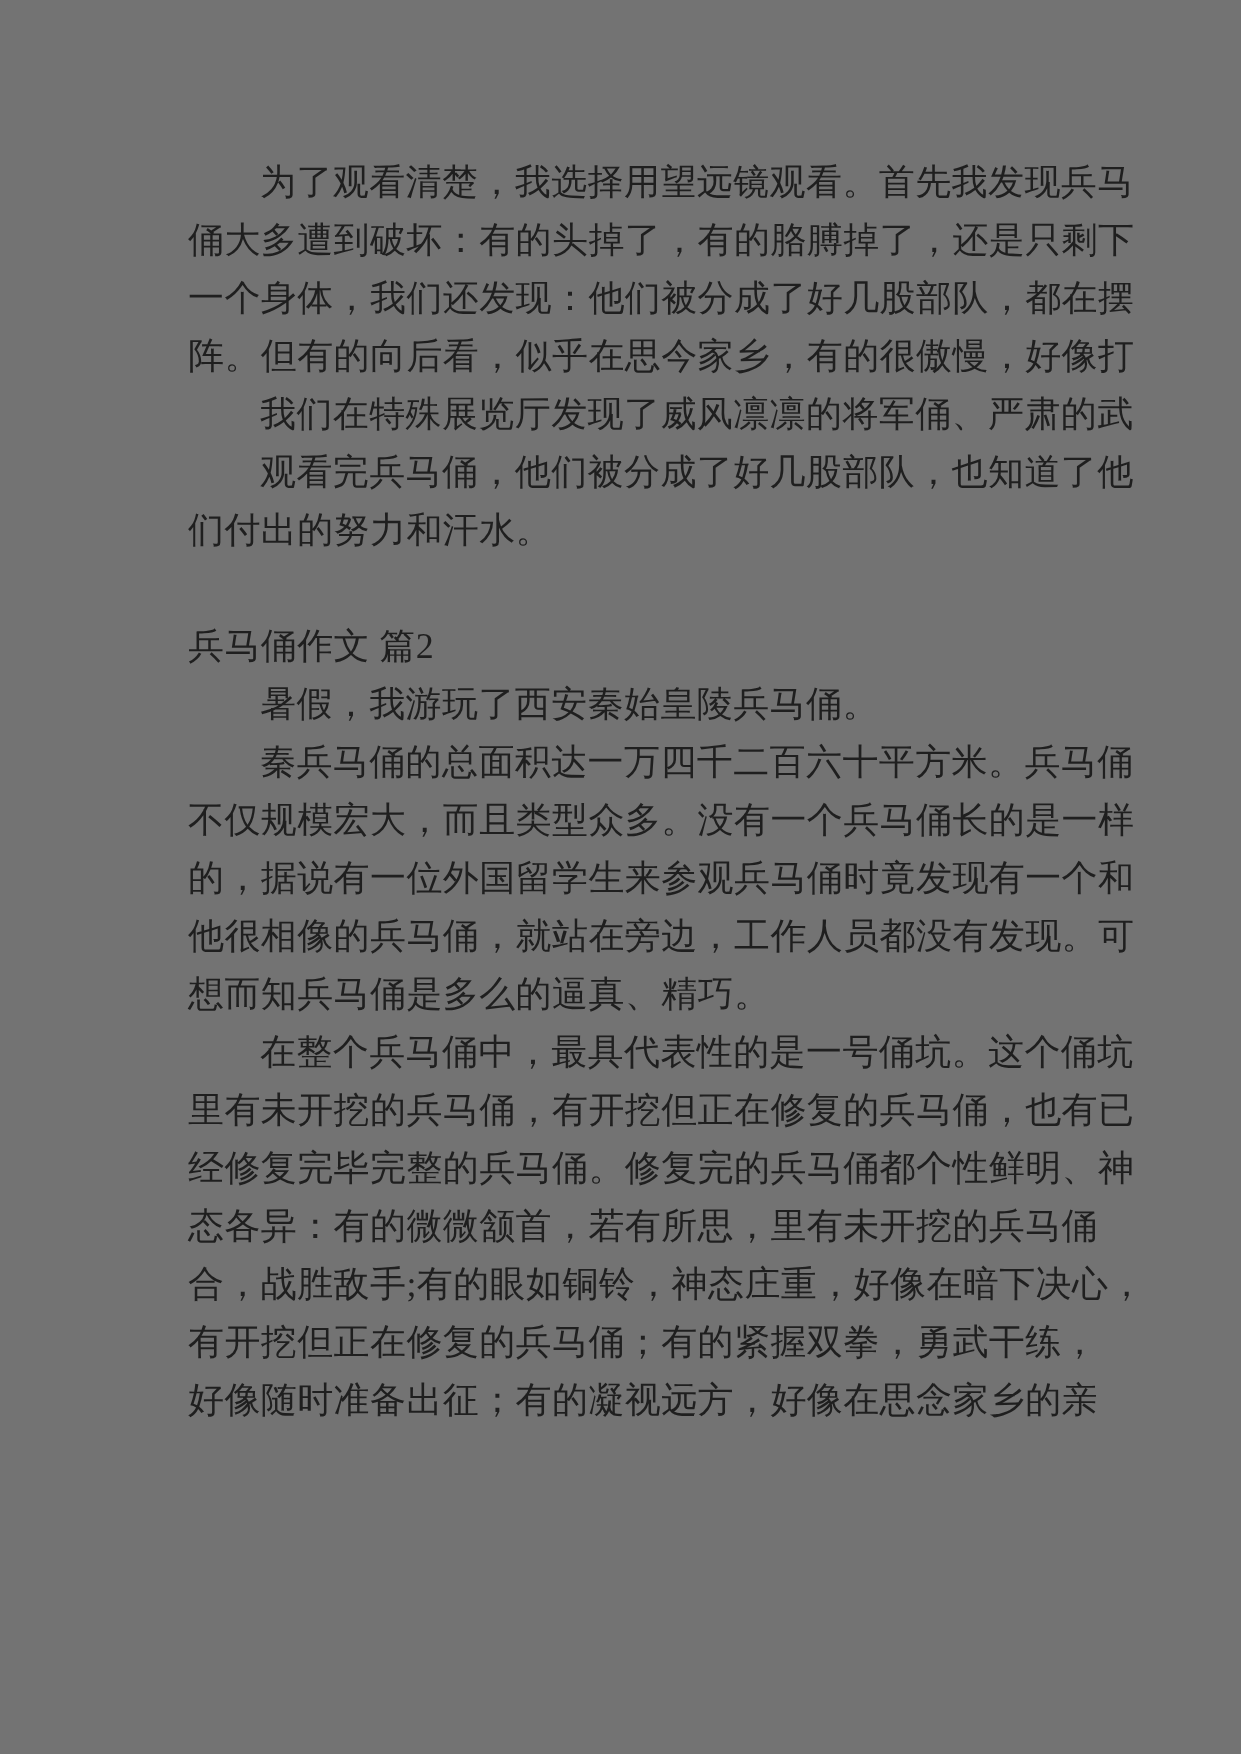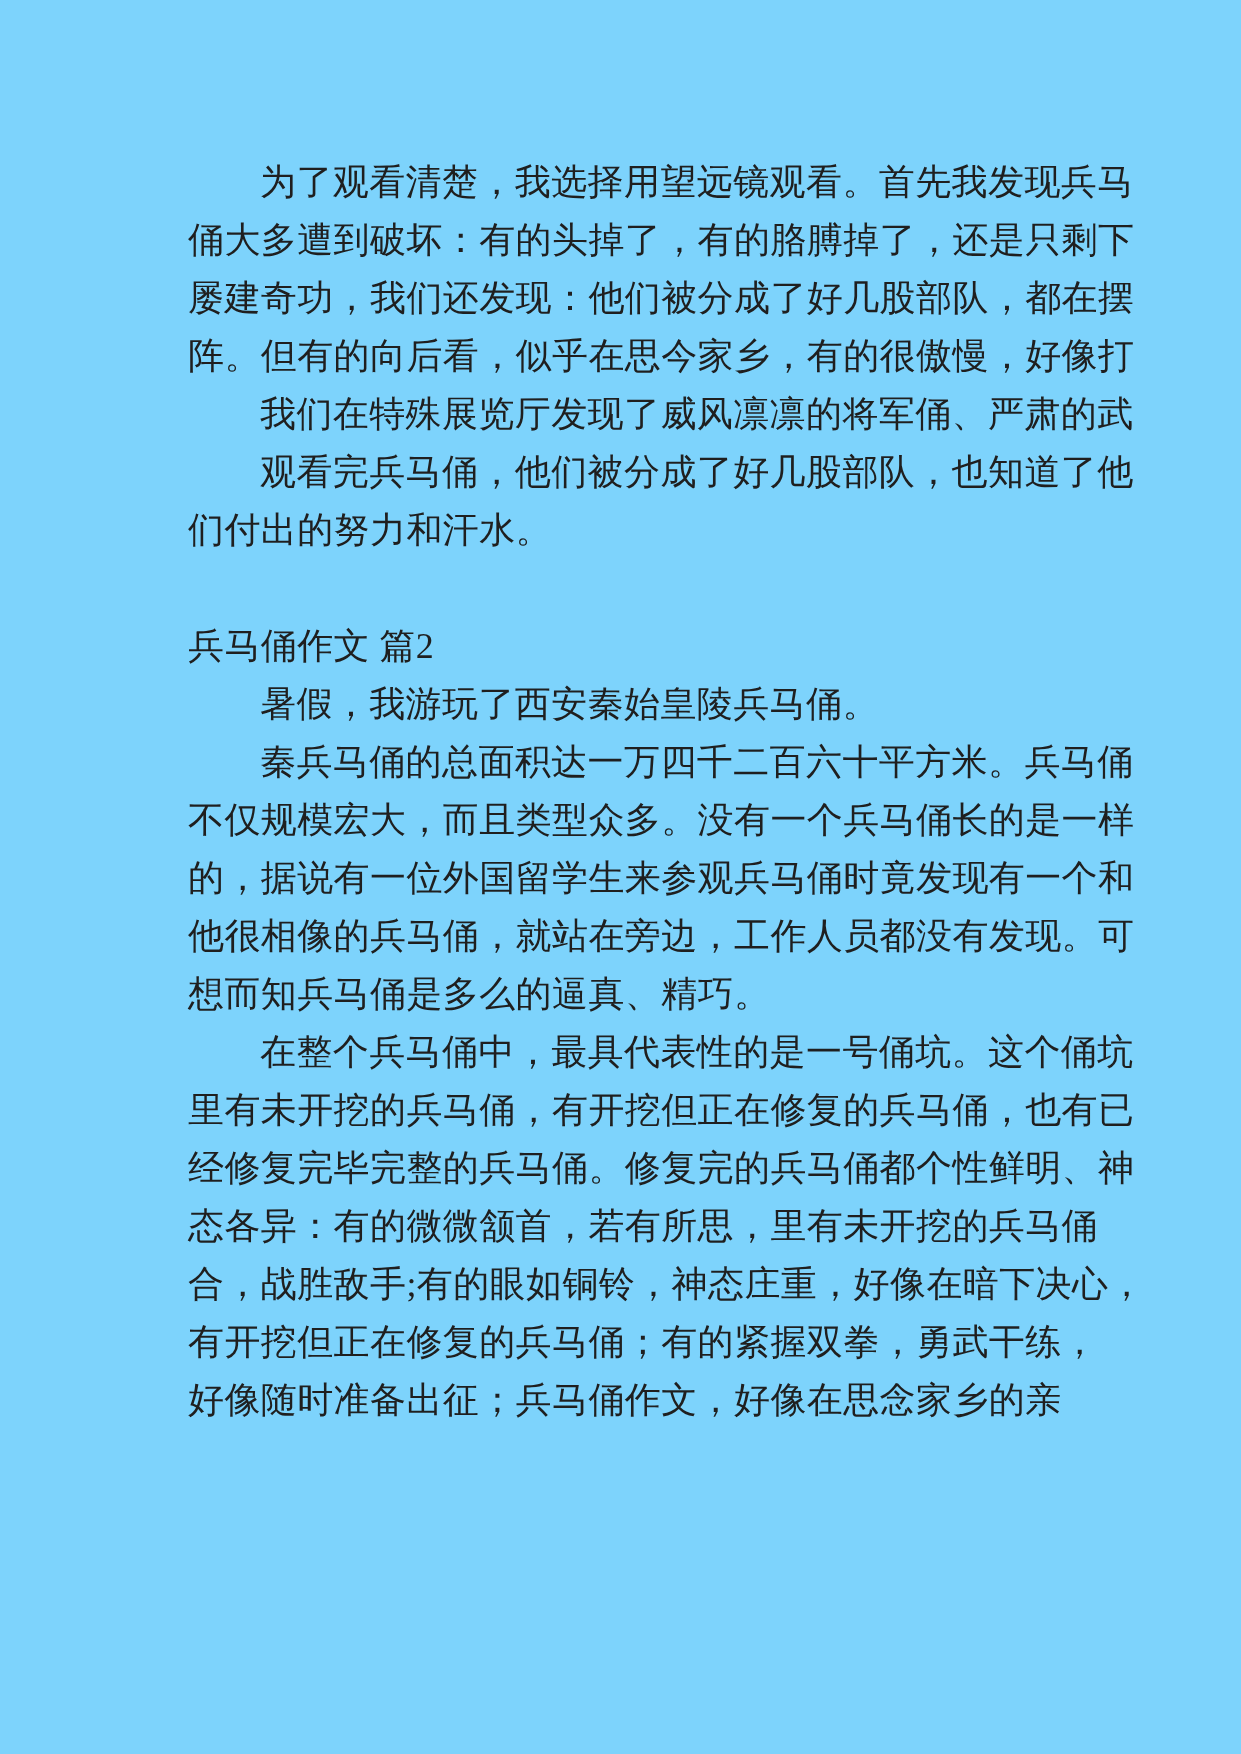--- a/index.html
+++ b/index.html
@@ -10,21 +10,21 @@
   body {
     width: 1241px;
     height: 1754px;
     position: relative;
     overflow: hidden;
     font-family: "Liberation Serif", "DejaVu Serif", serif;
   }
   .page {
     position: absolute;
     inset: 0;
-    background: #7dd3fc;
+    background: #737373;
   }
   .textblock {
     position: absolute;
     left: 188px;
     top: 153px;
     width: 915px;
     font-size: 36px;
     line-height: 58px;
     letter-spacing: 0.4px;
     color: #1f1f1f;
@@ -44,33 +44,33 @@
     margin-top: 58px;
   }
 </style>
 </head>
 <body>
 
 <div class="page">
   <div class="textblock">
       <div class="line body-indent">为了观看清楚，我选择用望远镜观看。首先我发现兵马</div>
       <div class="line body">俑大多遭到破坏：有的头掉了，有的胳膊掉了，还是只剩下</div>
-      <div class="line body">屡建奇功，我们还发现：他们被分成了好几股部队，都在摆</div>
+      <div class="line body">一个身体，我们还发现：他们被分成了好几股部队，都在摆</div>
       <div class="line body">阵。但有的向后看，似乎在思今家乡，有的很傲慢，好像打</div>
       <div class="line body-indent">我们在特殊展览厅发现了威风凛凛的将军俑、严肃的武</div>
       <div class="line body-indent">观看完兵马俑，他们被分成了好几股部队，也知道了他</div>
       <div class="line body">们付出的努力和汗水。</div>
       <div class="line heading gap-before">兵马俑作文 篇2</div>
       <div class="line body-indent">暑假，我游玩了西安秦始皇陵兵马俑。</div>
       <div class="line body-indent">秦兵马俑的总面积达一万四千二百六十平方米。兵马俑</div>
       <div class="line body">不仅规模宏大，而且类型众多。没有一个兵马俑长的是一样</div>
       <div class="line body">的，据说有一位外国留学生来参观兵马俑时竟发现有一个和</div>
       <div class="line body">他很相像的兵马俑，就站在旁边，工作人员都没有发现。可</div>
       <div class="line body">想而知兵马俑是多么的逼真、精巧。</div>
       <div class="line body-indent">在整个兵马俑中，最具代表性的是一号俑坑。这个俑坑</div>
       <div class="line body">里有未开挖的兵马俑，有开挖但正在修复的兵马俑，也有已</div>
       <div class="line body">经修复完毕完整的兵马俑。修复完的兵马俑都个性鲜明、神</div>
       <div class="line body">态各异：有的微微颔首，若有所思，里有未开挖的兵马俑</div>
       <div class="line body">合，战胜敌手;有的眼如铜铃，神态庄重，好像在暗下决心，</div>
       <div class="line body">有开挖但正在修复的兵马俑；有的紧握双拳，勇武干练，</div>
-      <div class="line body">好像随时准备出征；兵马俑作文，好像在思念家乡的亲</div>
+      <div class="line body">好像随时准备出征；有的凝视远方，好像在思念家乡的亲</div>
     </div>
 </div>
 
 </body></html>

